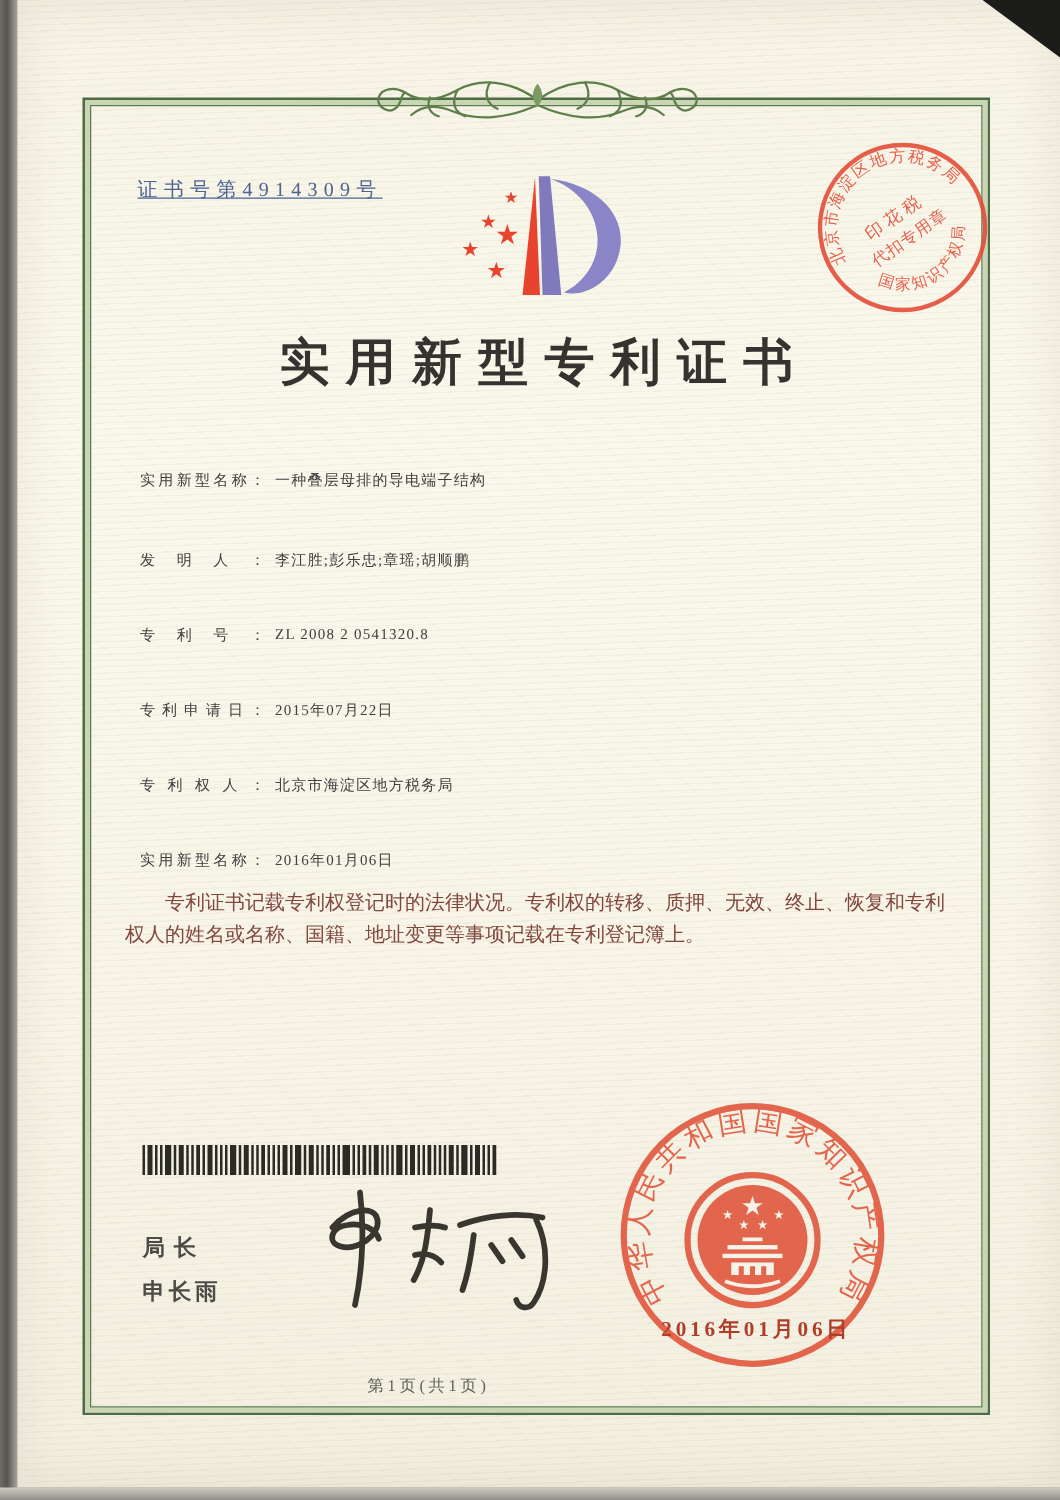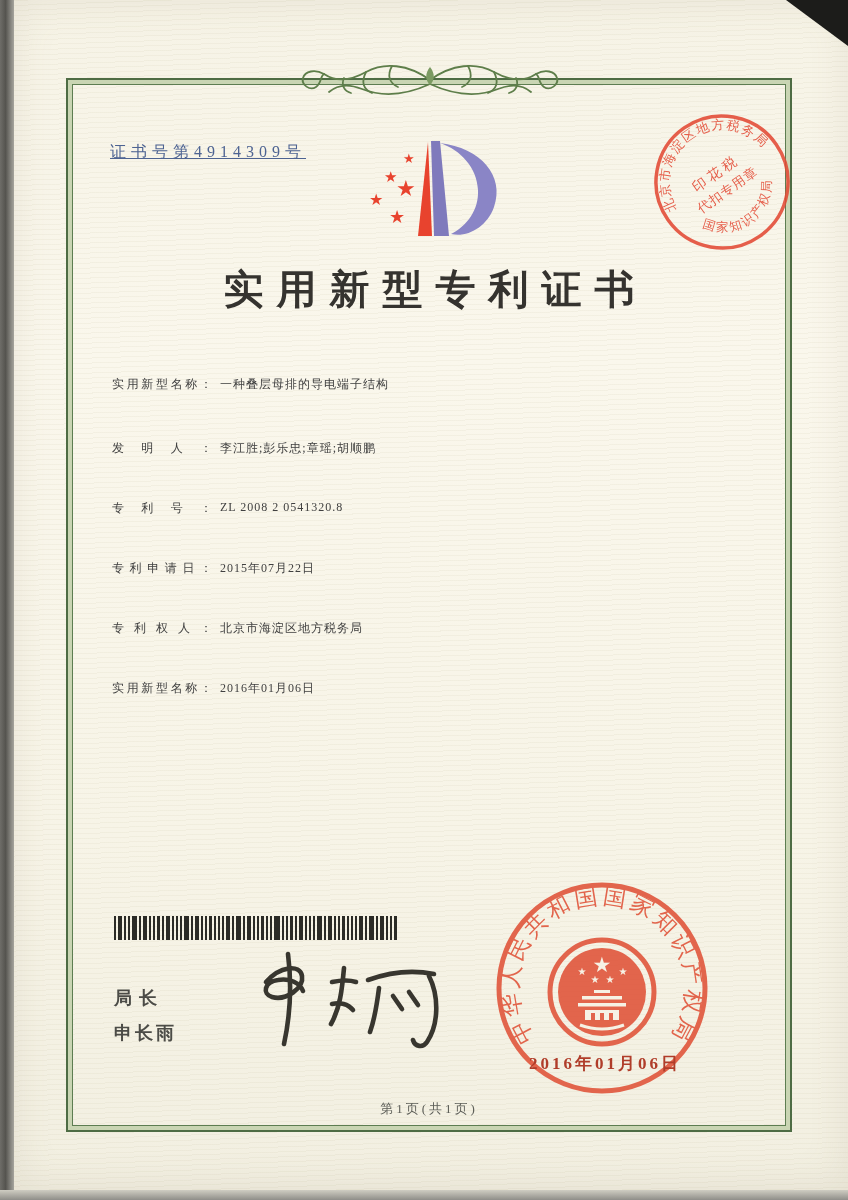--- a/index.html
+++ b/index.html
@@ -77,21 +77,21 @@
     color:#4c4c47; font-family:"Liberation Sans","DejaVu Sans",sans-serif; font-weight:600;
   }
   .signature { position:absolute; left:228px; top:946px; width:232px; height:112px; }
 
   .seal { position:absolute; left:492px; top:878px; width:220px; height:220px; }
   .seal-date {
     position:absolute; left:505px; top:1052px; width:200px; text-align:center;
     font-size:17px; letter-spacing:3px; color:#b03d2a; z-index:3; font-weight:600;
   }
   .footer {
-    position:absolute; left:294px; top:1100px; width:270px; text-align:center;
+    position:absolute; left:294px; top:1100px; width:270px; text-align:left;
     font-size:13px; letter-spacing:3px; color:#5d5e58;
   }
 </style>
 </head>
 <body>
 
 <div class="edge-left"></div>
 <div class="paper"></div>
 <div class="corner-black"></div>
 <div class="edge-bottom"></div>
@@ -173,20 +173,21 @@
   <span class="flabel">专利申请日：</span><span class="fvalue">2015年07月22日</span>
 </div>
 <div class="frow" style="top:620px;">
   <span class="flabel">专利权人：</span><span class="fvalue">北京市海淀区地方税务局</span>
 </div>
 <div class="frow" style="top:680px;">
   <span class="flabel">实用新型名称：</span><span class="fvalue">2016年01月06日</span>
 </div>
 
 <div class="paras">
+  <p>专利证书记载专利权登记时的法律状况。专利权的转移、质押、无效、终止、恢复和专利权人的姓名或名称、国籍、地址变更等事项记载在专利登记簿上。</p>
 </div>
 
 <div class="barcode" id="barcode"><i style="width: 2px;"></i><i style="width: 3.5px;"></i><i style="width: 2px;"></i><i style="width: 2px;"></i><i style="width: 5.5px;"></i><i style="width: 2px;"></i><i style="width: 3.5px;"></i><i style="width: 2px;"></i><i style="width: 2px;"></i><i style="width: 3.5px;"></i><i style="width: 2px;"></i><i style="width: 3.5px;"></i><i style="width: 2px;"></i><i style="width: 2px;"></i><i style="width: 2px;"></i><i style="width: 5.5px;"></i><i style="width: 2px;"></i><i style="width: 3.5px;"></i><i style="width: 2px;"></i><i style="width: 2px;"></i><i style="width: 3.5px;"></i><i style="width: 2px;"></i><i style="width: 2px;"></i><i style="width: 2px;"></i><i style="width: 3.5px;"></i><i style="width: 2px;"></i><i style="width: 5.5px;"></i><i style="width: 2px;"></i><i style="width: 3.5px;"></i><i style="width: 2px;"></i><i style="width: 2px;"></i><i style="width: 3.5px;"></i><i style="width: 2px;"></i><i style="width: 2px;"></i><i style="width: 5.5px;"></i><i style="width: 2px;"></i><i style="width: 2px;"></i><i style="width: 3.5px;"></i><i style="width: 2px;"></i><i style="width: 3.5px;"></i><i style="width: 2px;"></i><i style="width: 2px;"></i><i style="width: 2px;"></i><i style="width: 5.5px;"></i><i style="width: 2px;"></i><i style="width: 3.5px;"></i><i style="width: 2px;"></i><i style="width: 2px;"></i><i style="width: 3.5px;"></i><i style="width: 2px;"></i><i style="width: 2px;"></i><i style="width: 2px;"></i><i style="width: 3.5px;"></i><i style="width: 2px;"></i><i style="width: 5.5px;"></i><i style="width: 2px;"></i><i style="width: 3.5px;"></i><i style="width: 2px;"></i><i style="width: 2px;"></i><i style="width: 3.5px;"></i></div>
 
 <div class="director-title">局长</div>
 <div class="director-name">申长雨</div>
 
 <svg class="signature" viewBox="0 0 232 112">
   <g stroke="#38362f" stroke-width="4.6" fill="none" stroke-linecap="round" stroke-linejoin="round">
     <path d="M38,36 C52,20 72,18 74,30 C76,42 58,55 44,51 C34,48 36,36 50,34 C62,32 72,37 75,45"></path>

